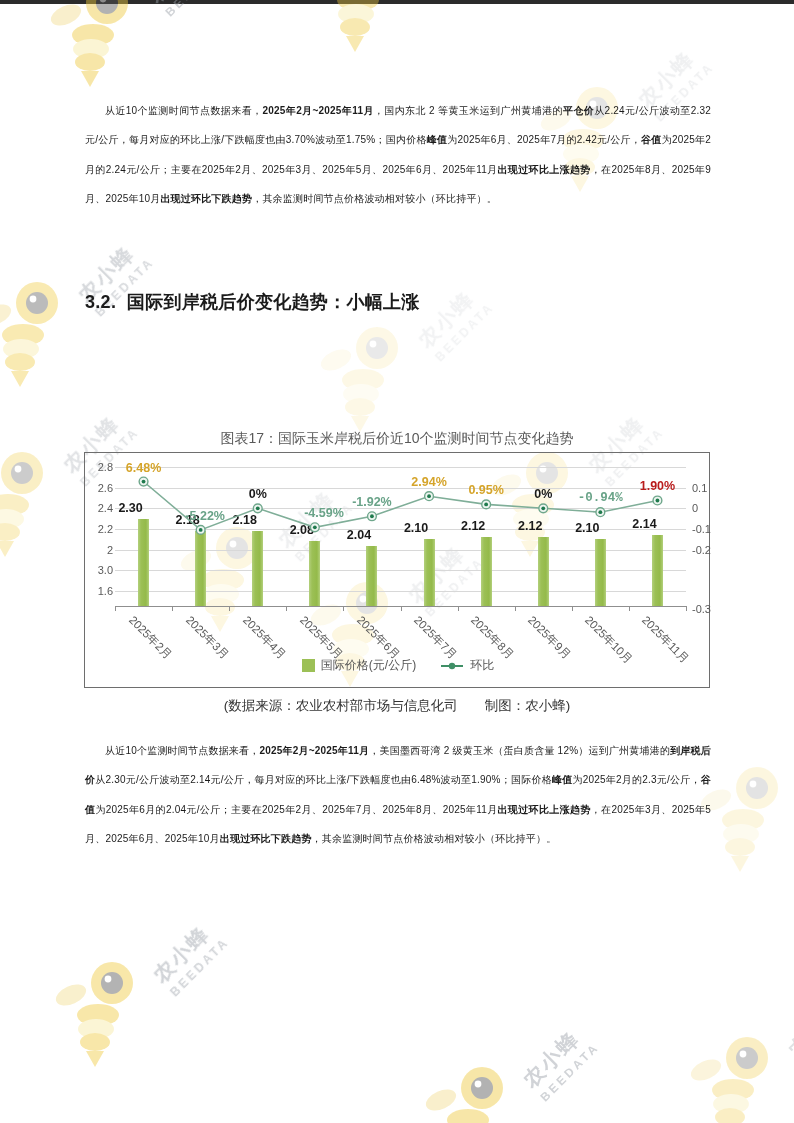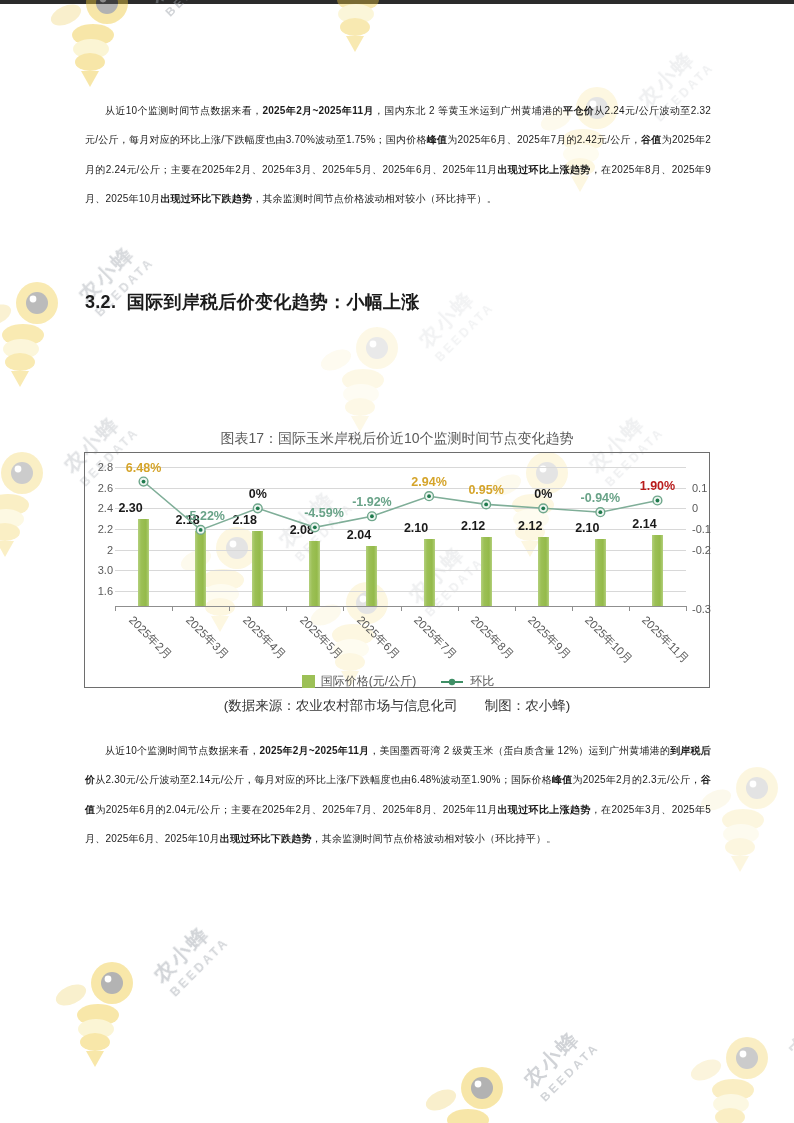--- a/index.html
+++ b/index.html
@@ -30,21 +30,21 @@
   .axisline{position:absolute;height:1px;background:#8f8f8f;}
   .xtick{position:absolute;width:1px;height:5px;background:#8f8f8f;}
   .ytick{position:absolute;width:27px;text-align:right;font-size:11px;color:#595959;}
   .rtick{position:absolute;text-align:left;font-size:11px;color:#595959;}
   .bar{position:absolute;width:11px;background:linear-gradient(90deg,#b3d07c 0%,#9cc056 28%,#94ba4a 72%,#b3d07c 100%);}
   .bar-label{position:absolute;transform:translateX(-50%);font-size:12.5px;font-weight:600;color:#1a1a1a;white-space:nowrap;}
   .pct{position:absolute;transform:translateX(-50%);font-size:12.5px;font-weight:600;white-space:nowrap;}
   .xlab{position:absolute;font-size:11.5px;color:#595959;transform:rotate(45deg);transform-origin:left top;white-space:nowrap;}
   .linesvg{position:absolute;left:0;top:0;}
   .legend{position:absolute;left:0;top:204px;width:626px;display:flex;justify-content:center;
-          align-items:center;gap:24px;font-size:12px;color:#555;margin-top:16px;}
+          align-items:center;gap:24px;font-size:12px;color:#555;}
   .legend-item{display:flex;align-items:center;gap:6px;}
   .lg-sq{width:13px;height:13px;display:inline-block;}
 </style>
 </head>
 <body>
 
 <div class="page">
   <div class="topline"></div>
 
   <svg width="0" height="0" style="position:absolute">
@@ -221,21 +221,21 @@
         <circle cx="572.45" cy="47.480000000000004" r="1.9" fill="#1f7a4d"></circle>
       </svg>
       <div class="pct" style="left: 58.55px; top: 7.54933px; color: rgb(213, 164, 42);">6.48%</div>
       <div class="pct" style="left: 115.65px; top: 55.9093px; color: rgb(105, 163, 136); padding-left: 9px;">-5.22%</div>
       <div class="pct" style="left: 172.75px; top: 34.3333px; color: rgb(26, 26, 26);">0%</div>
       <div class="pct" style="left: 239px; top: 53.3053px; color: rgb(105, 163, 136); text-align: center;">-4.59%</div>
       <div class="pct" style="left: 286.95px; top: 42.2693px; color: rgb(105, 163, 136);">-1.92%</div>
       <div class="pct" style="left: 344.05px; top: 22.1813px; color: rgb(213, 164, 42);">2.94%</div>
       <div class="pct" style="left: 401.15px; top: 30.4067px; color: rgb(213, 164, 42);">0.95%</div>
       <div class="pct" style="left: 458.25px; top: 34.3333px; color: rgb(26, 26, 26);">0%</div>
-      <div class="pct" style="left: 515.35px; top: 38.2187px; color: rgb(105, 163, 136);">-0.94%</div>
+      <div class="pct" style="left: 515.35px; top: 38.2187px; color: rgb(105, 163, 136); font-family: Liberation Mono, monospace;">-0.94%</div>
       <div class="pct" style="left: 572.45px; top: 26.48px; color: #b91c1c;">1.90%</div>
       <div class="xlab" style="left: 50.55px; top: 160px;">2025年2月</div>
       <div class="xlab" style="left: 107.65px; top: 160px;">2025年3月</div>
       <div class="xlab" style="left: 164.75px; top: 160px;">2025年4月</div>
       <div class="xlab" style="left: 221.85px; top: 160px;">2025年5月</div>
       <div class="xlab" style="left: 278.95px; top: 160px;">2025年6月</div>
       <div class="xlab" style="left: 336.05px; top: 160px;">2025年7月</div>
       <div class="xlab" style="left: 393.15px; top: 160px;">2025年8月</div>
       <div class="xlab" style="left: 450.25px; top: 160px;">2025年9月</div>
       <div class="xlab" style="left: 507.35px; top: 160px;">2025年10月</div>

